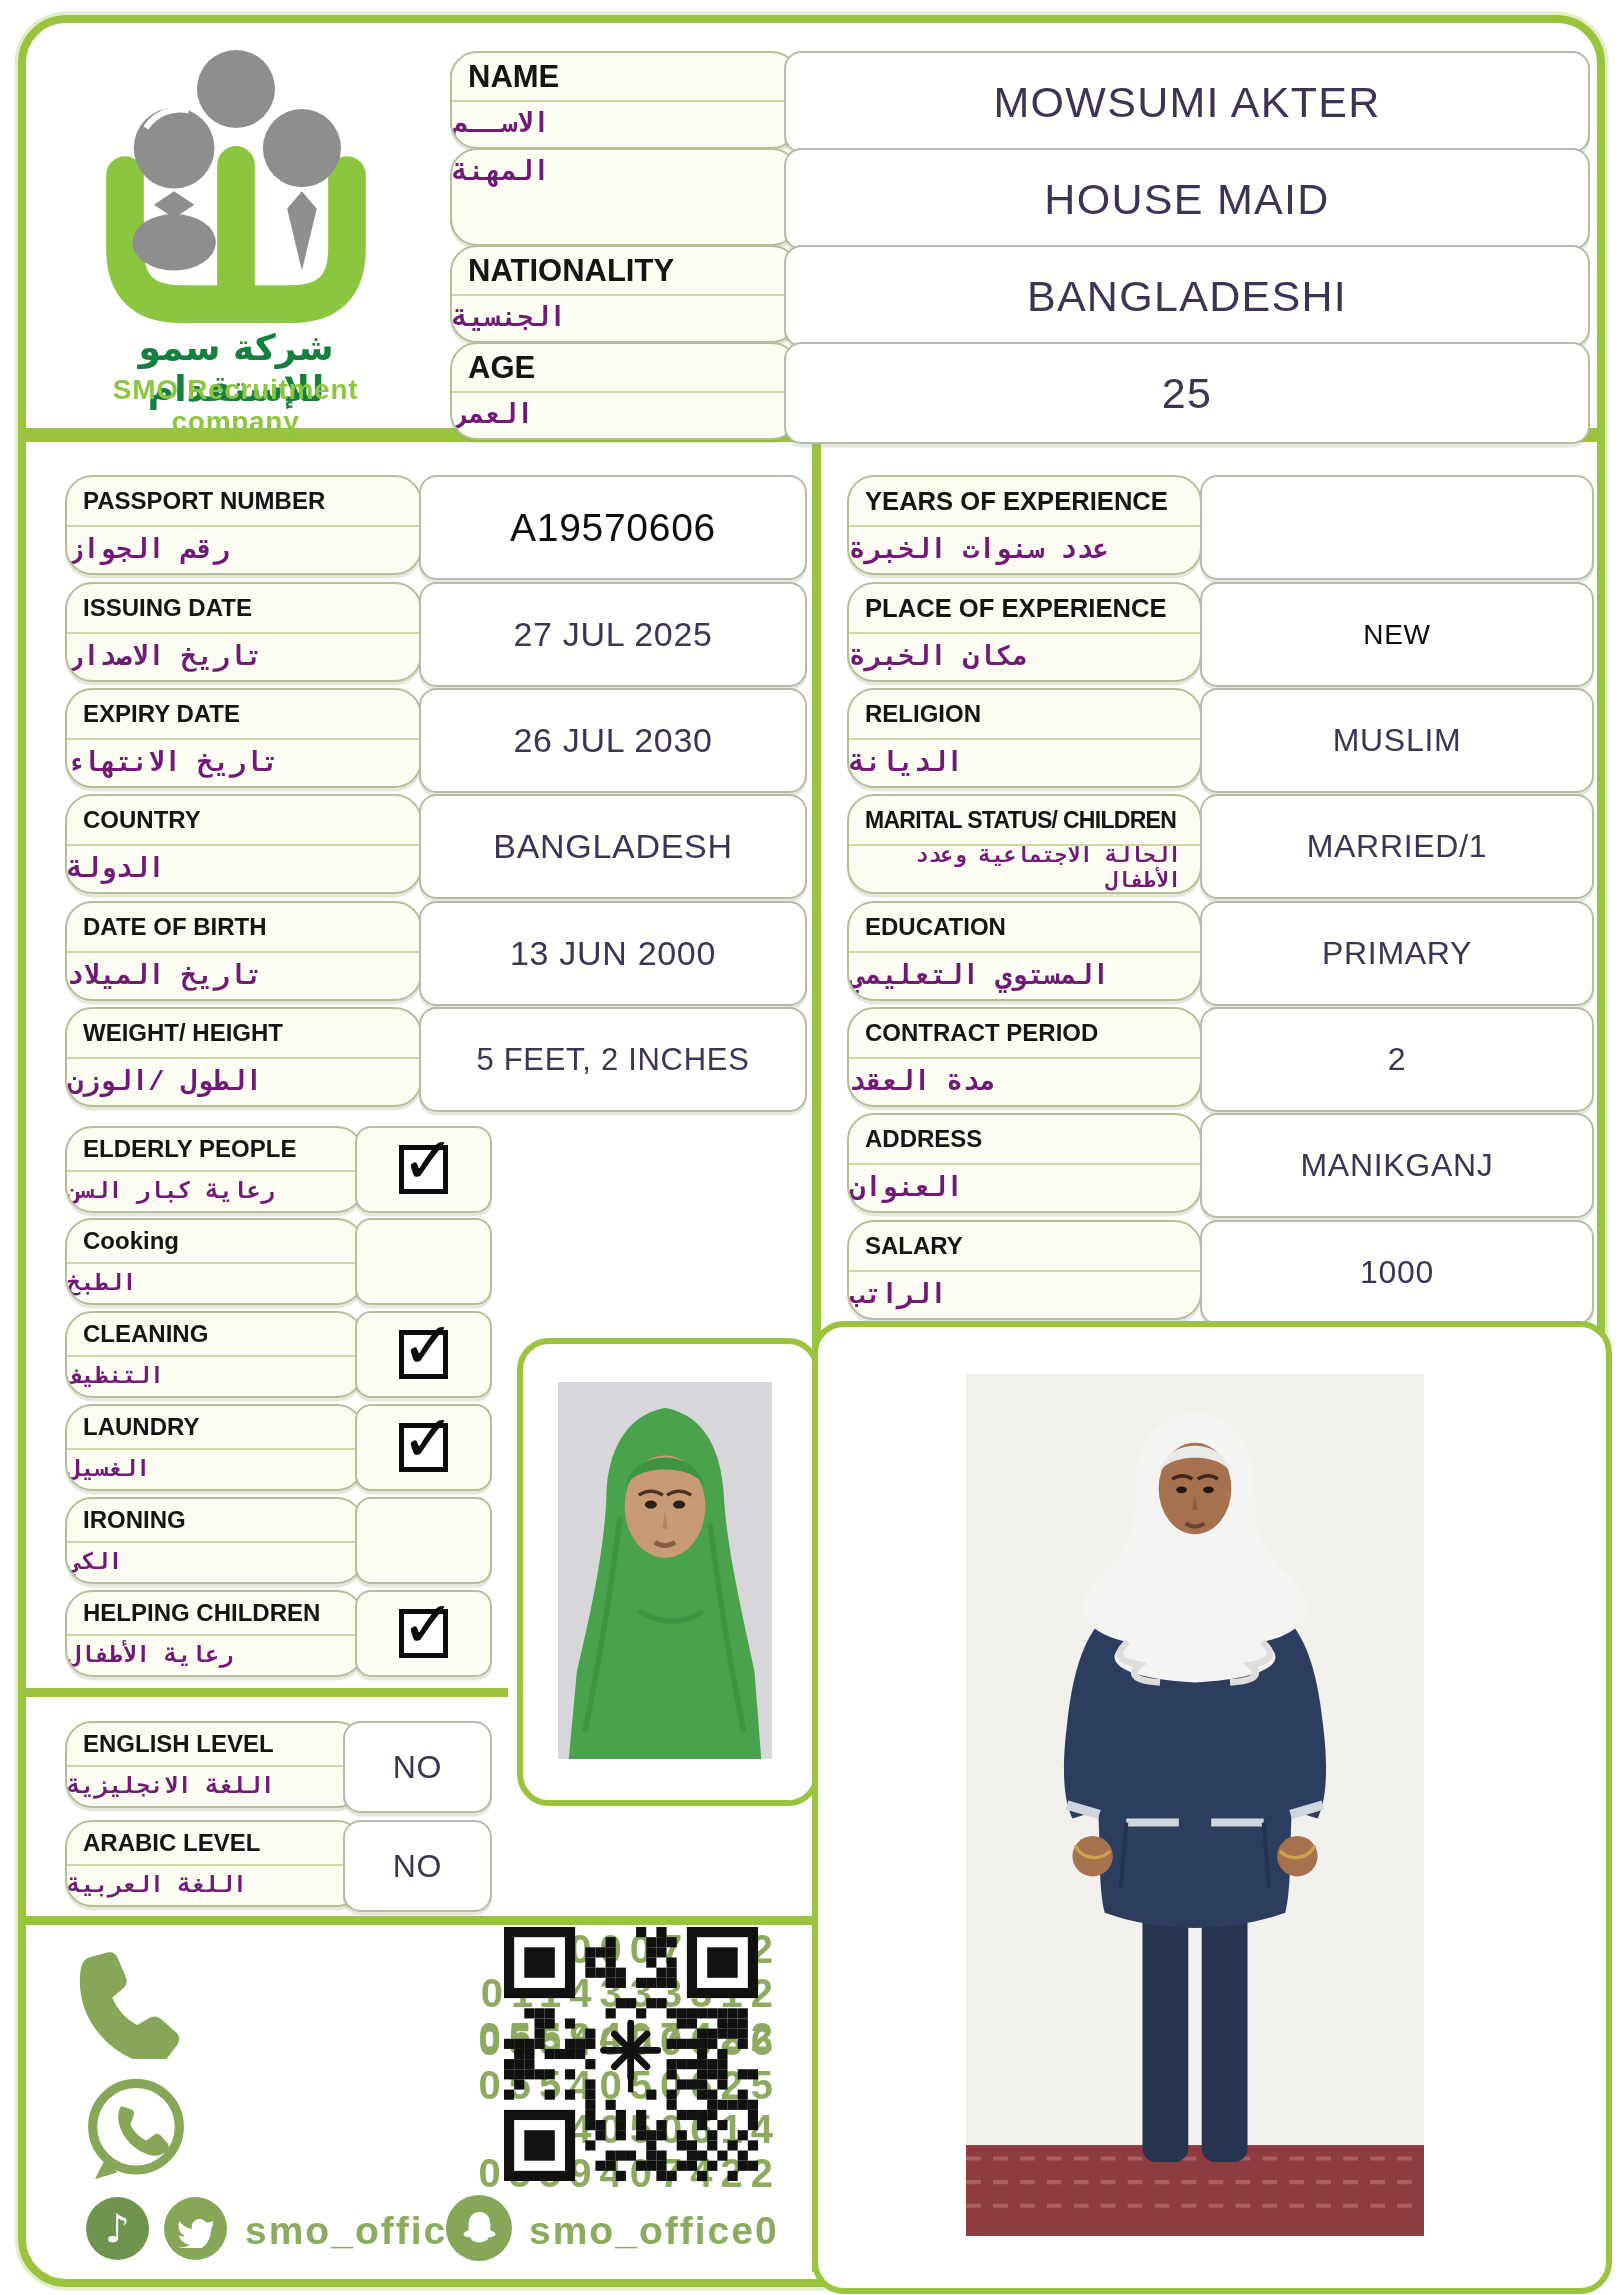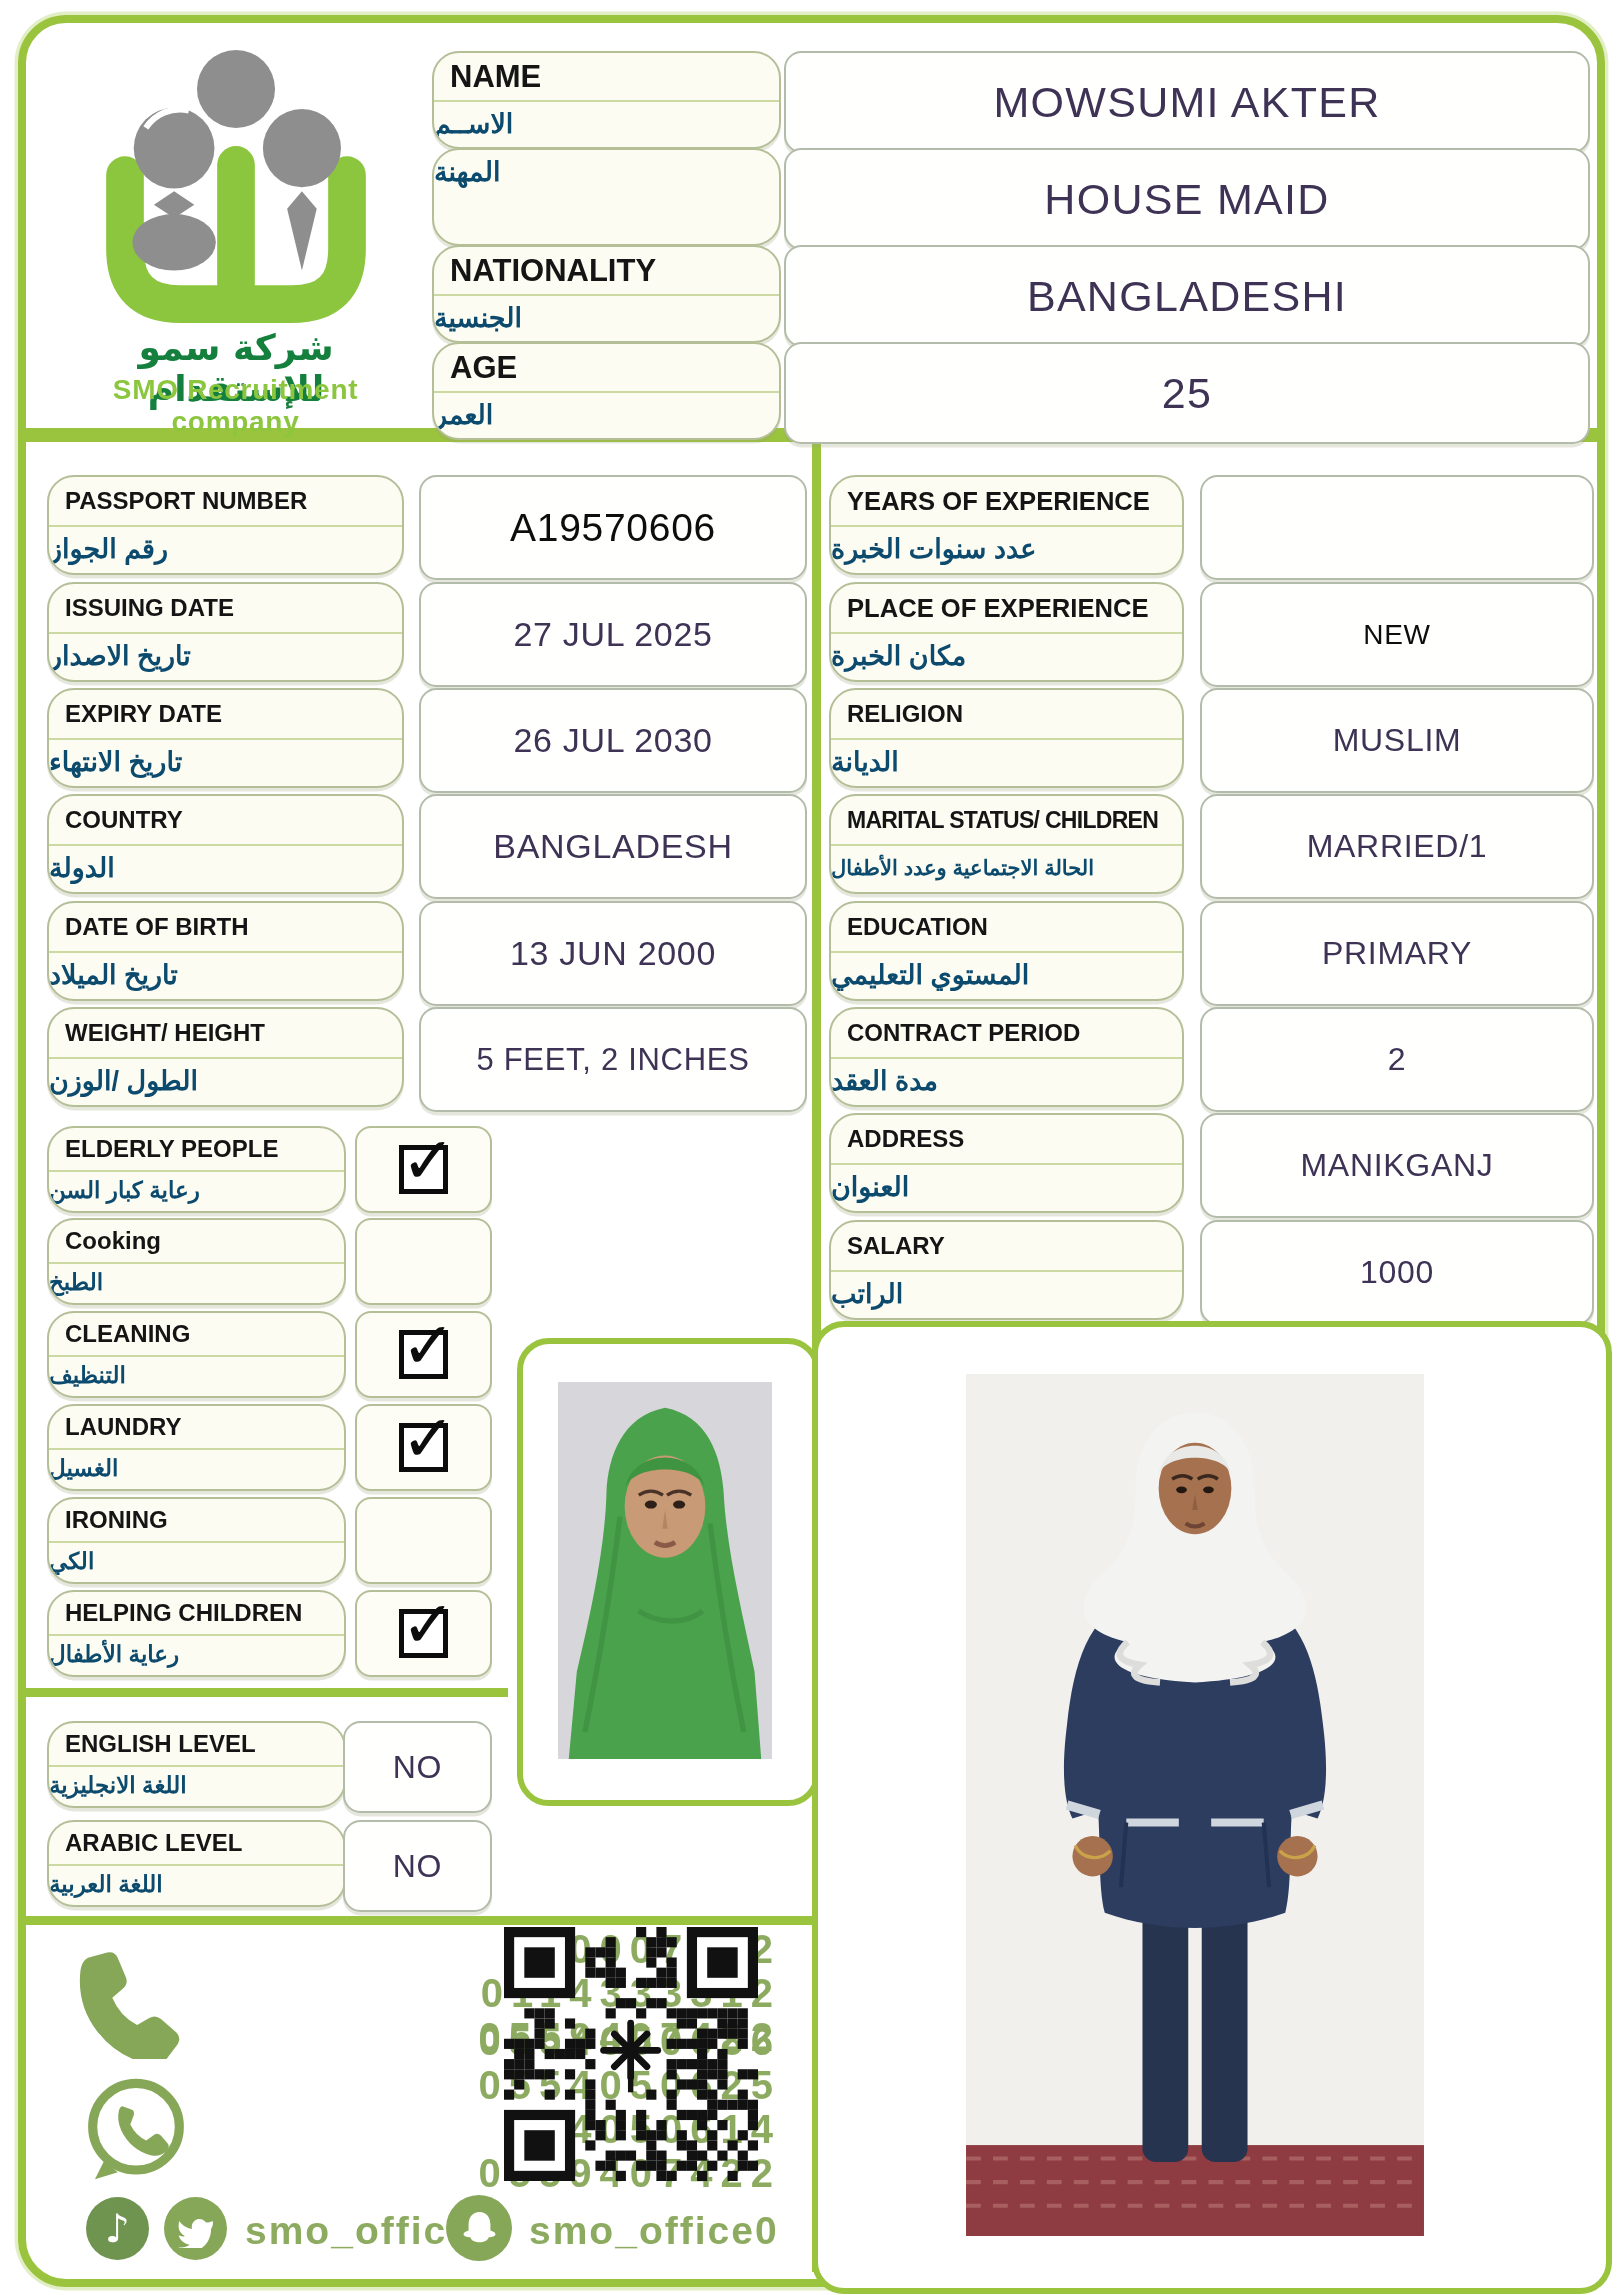--- a/index.html
+++ b/index.html
@@ -6,27 +6,27 @@
   .page{position:relative;width:1622px;height:2295px;background:#fff;overflow:hidden;
         font-family:"Liberation Sans","DejaVu Sans",sans-serif;}
   .outer{position:absolute;left:17.5px;top:15px;width:1571px;height:2256px;
          border:8px solid #9bc43e;border-radius:48px;box-shadow:0 0 0 3.4px #e2eec6;}
   .hdiv{position:absolute;left:21.5px;top:428px;width:1579px;height:13.5px;background:#9bc43e;}
   .vdiv{position:absolute;left:812px;top:438px;width:8.8px;height:1834px;background:#9bc43e;}
   .d1{position:absolute;left:21.5px;top:1688px;width:486px;height:9.4px;background:#9bc43e;}
   .d2{position:absolute;left:21.5px;top:1916px;width:790px;height:9.4px;background:#9bc43e;}
 
   .lbl{position:absolute;background:#fcfcf2;border:2.7px solid #b4bf98;border-radius:27px;
-       overflow:hidden;box-shadow:0 3.4px 0 rgba(150,160,120,.25);}
+       overflow:hidden;box-shadow:0 3.4px 0 rgba(150,160,120,.25);margin-left:18px;}
   .lbl .en{height:50%;display:flex;align-items:center;padding:0 6.7px 0 16px;
            font-weight:bold;font-size:24px;color:#151515;letter-spacing:0px;
            border-bottom:2.7px solid #ccd9a2;white-space:nowrap;}
   .lbl .ar{height:46%;display:flex;align-items:center;justify-content:flex-end;
-           padding-right:19px;font-weight:bold;font-size:27px;color:#0c4a6e;
-           font-family:Liberation Sans, sans-serif;direction:rtl;}
+           padding-right:19px;font-weight:bold;font-size:27px;color:#701a75;
+           font-family:Liberation Mono, monospace;direction:rtl;}
   .val{position:absolute;background:#fffffe;border:2.7px solid #b3bcab;border-radius:17.5px;
        display:flex;align-items:center;justify-content:center;font-weight:normal;
        font-size:34px;color:#3e3355;letter-spacing:0.7px;
        box-shadow:0 3.4px 0 rgba(150,160,120,.25);}
   .val.k{color:#0d0d0d;}
   .tight .en{font-size:23px;letter-spacing:-0.7px;}
   .tight .ar{font-size:21px;}
 
   
   .lbl-h{left:432px;width:345px;height:94px;}

